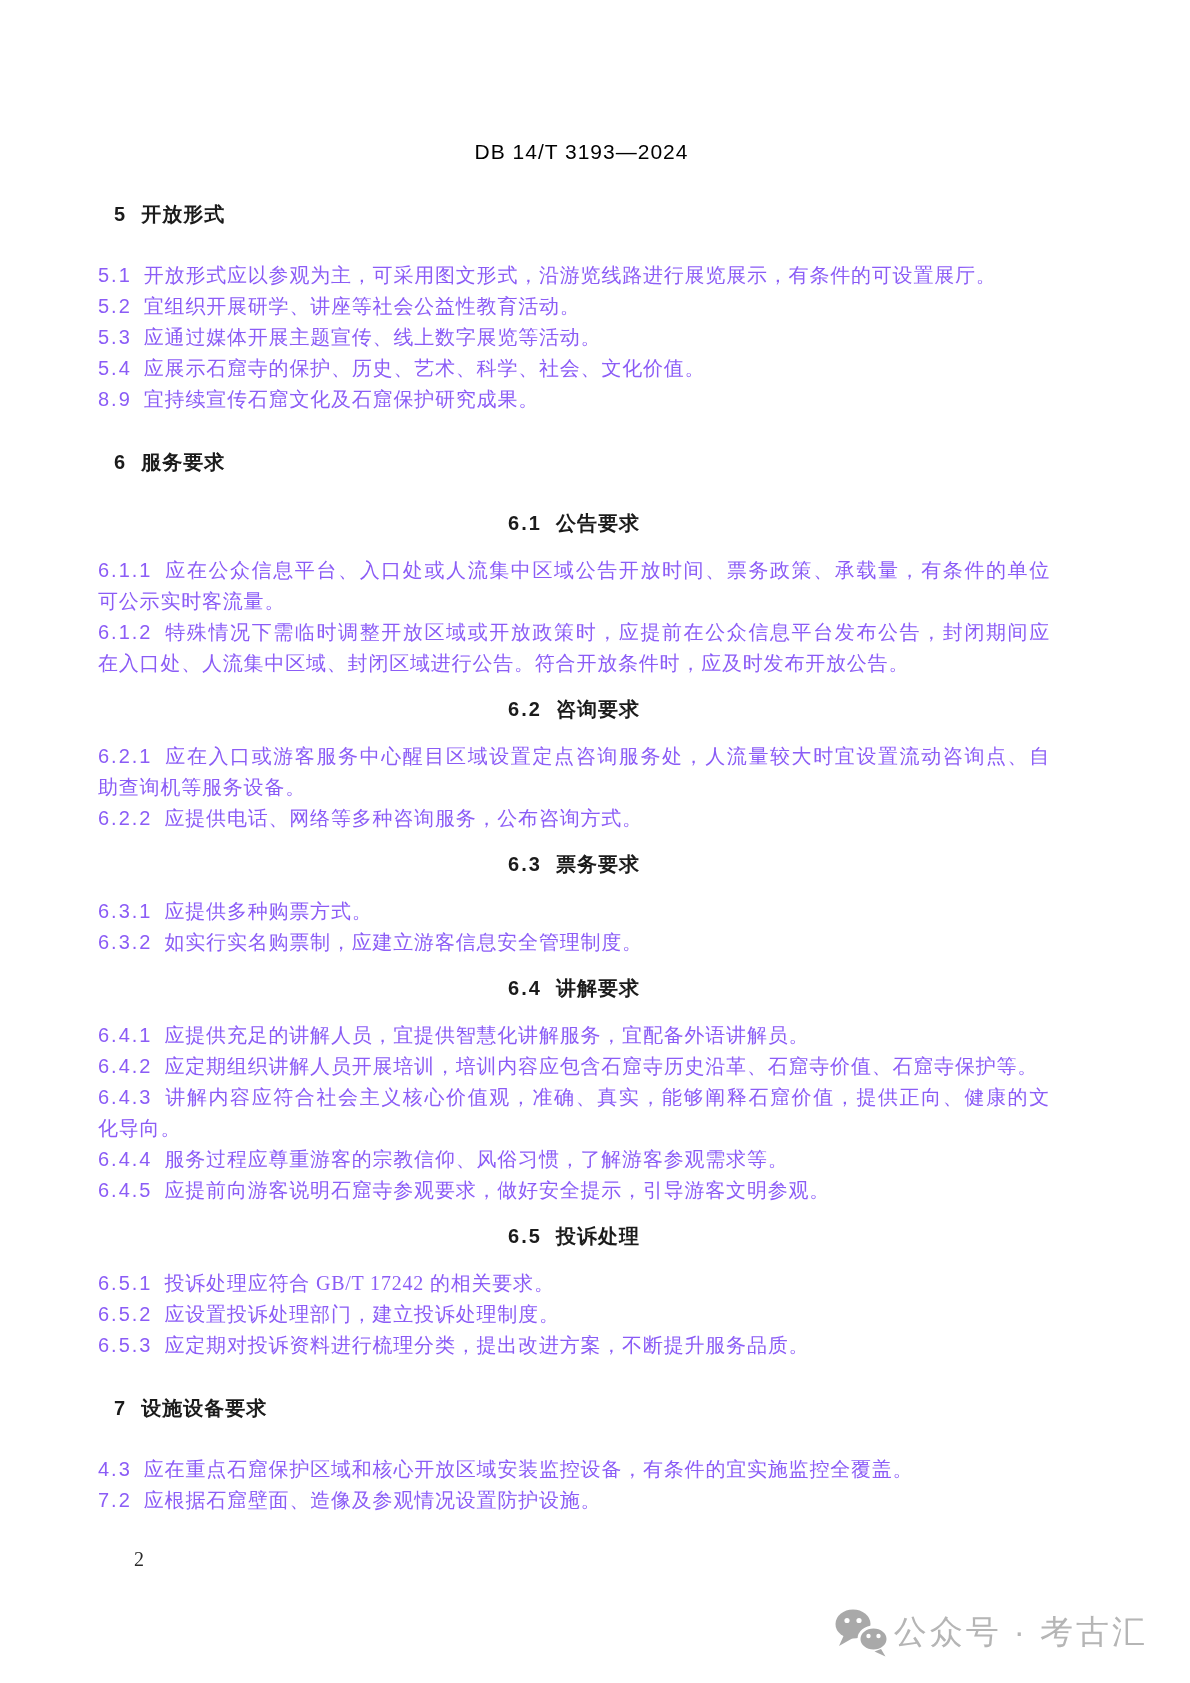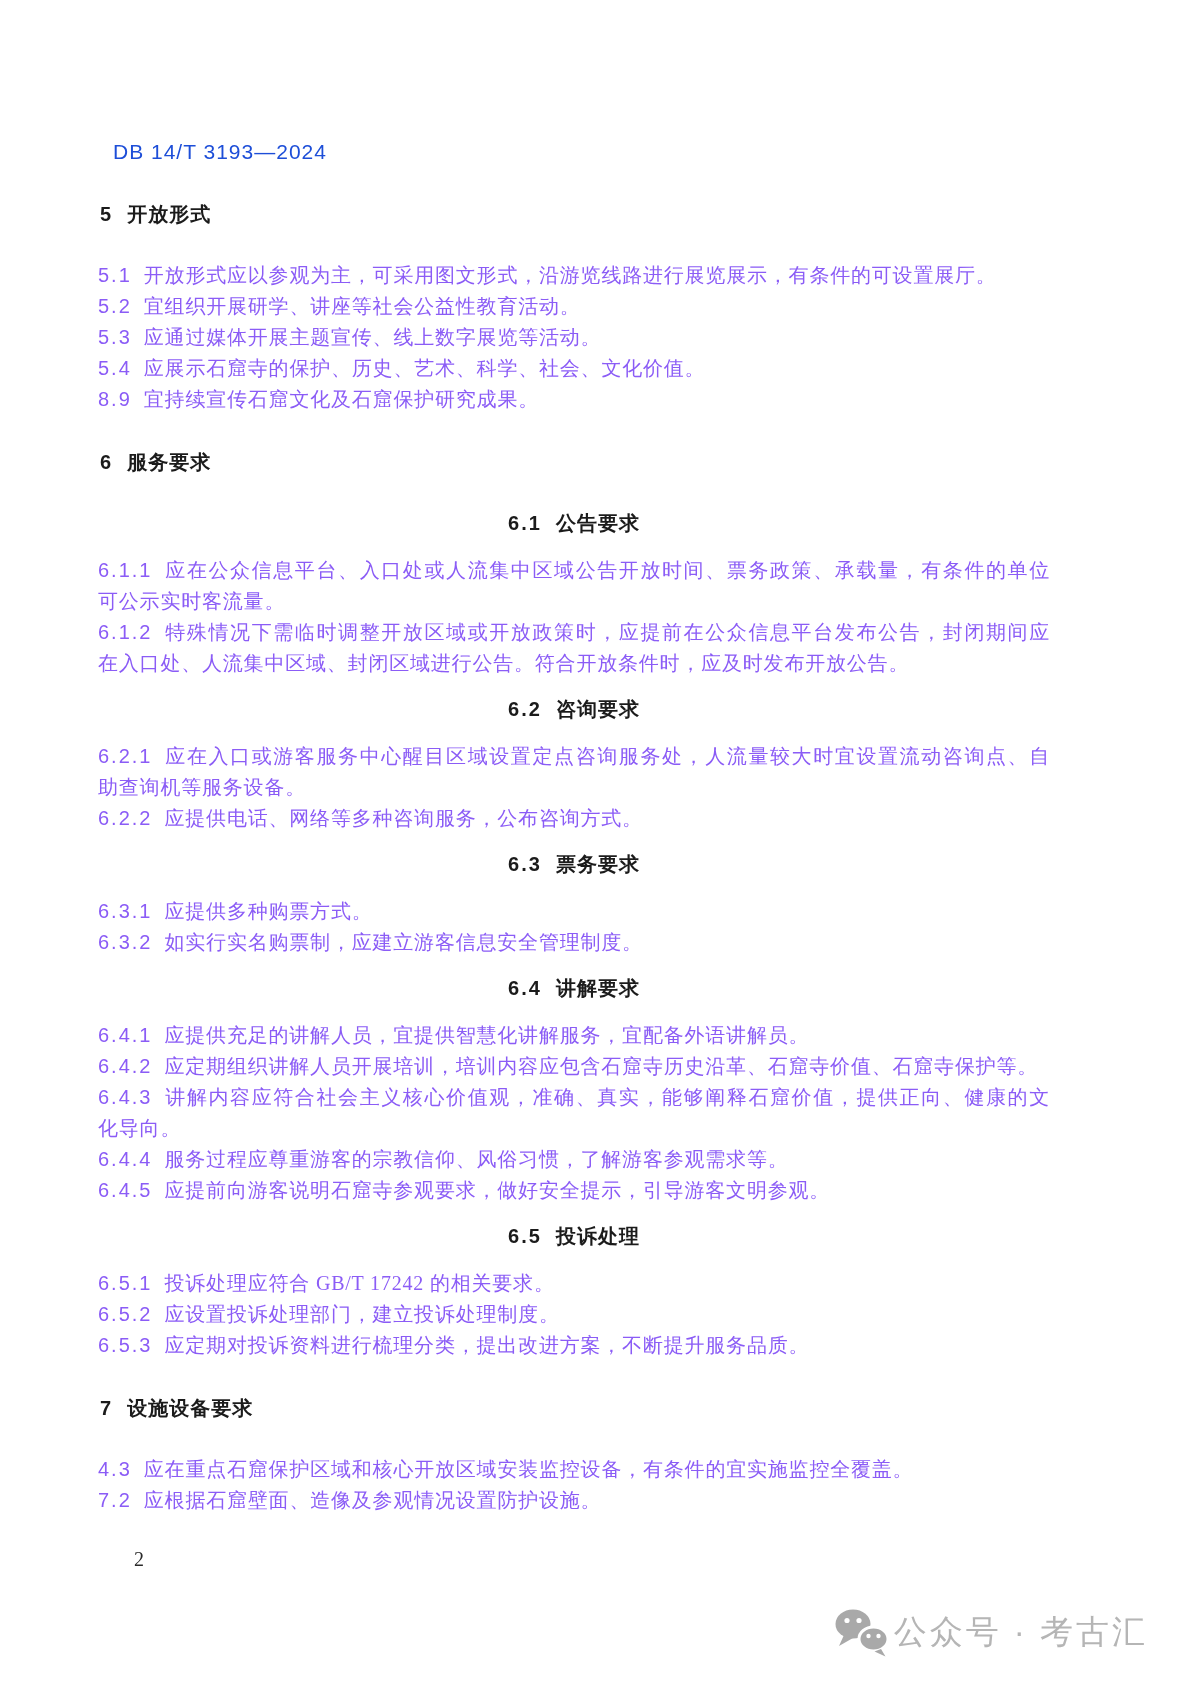--- a/index.html
+++ b/index.html
@@ -20,31 +20,32 @@
   .content {
     padding: 136px 140px 0 98px;
   }
   .doc-header {
     font-family: "Liberation Sans", "DejaVu Sans", sans-serif;
     font-size: 21px;
     line-height: 31px;
     letter-spacing: 1px;
     margin-left: 15px;
     margin-bottom: 0;
-    color: #1d4ed8;
+    color: #000000;
+    text-align: center;
   }
   .heading {
     font-family: "Liberation Sans", "DejaVu Sans", sans-serif;
     font-weight: 700;
     font-size: 20px;
     line-height: 31px;
     color: #1b1b1b;
     white-space: nowrap;
   }
-  .heading.lvl1 { margin: 32px 0 30px 2px; }
+  .heading.lvl1 { margin: 32px 0 30px 16px; }
   .heading.lvl2 { margin: 15px 0 16px 0; text-align: center; }
   .hnum {
     letter-spacing: 2px;
     margin-right: 14px;
   }
   .htitle { letter-spacing: 1px; }
   .clause-line {
     font-size: 20px;
     line-height: 31px;
     letter-spacing: 0.8px;

